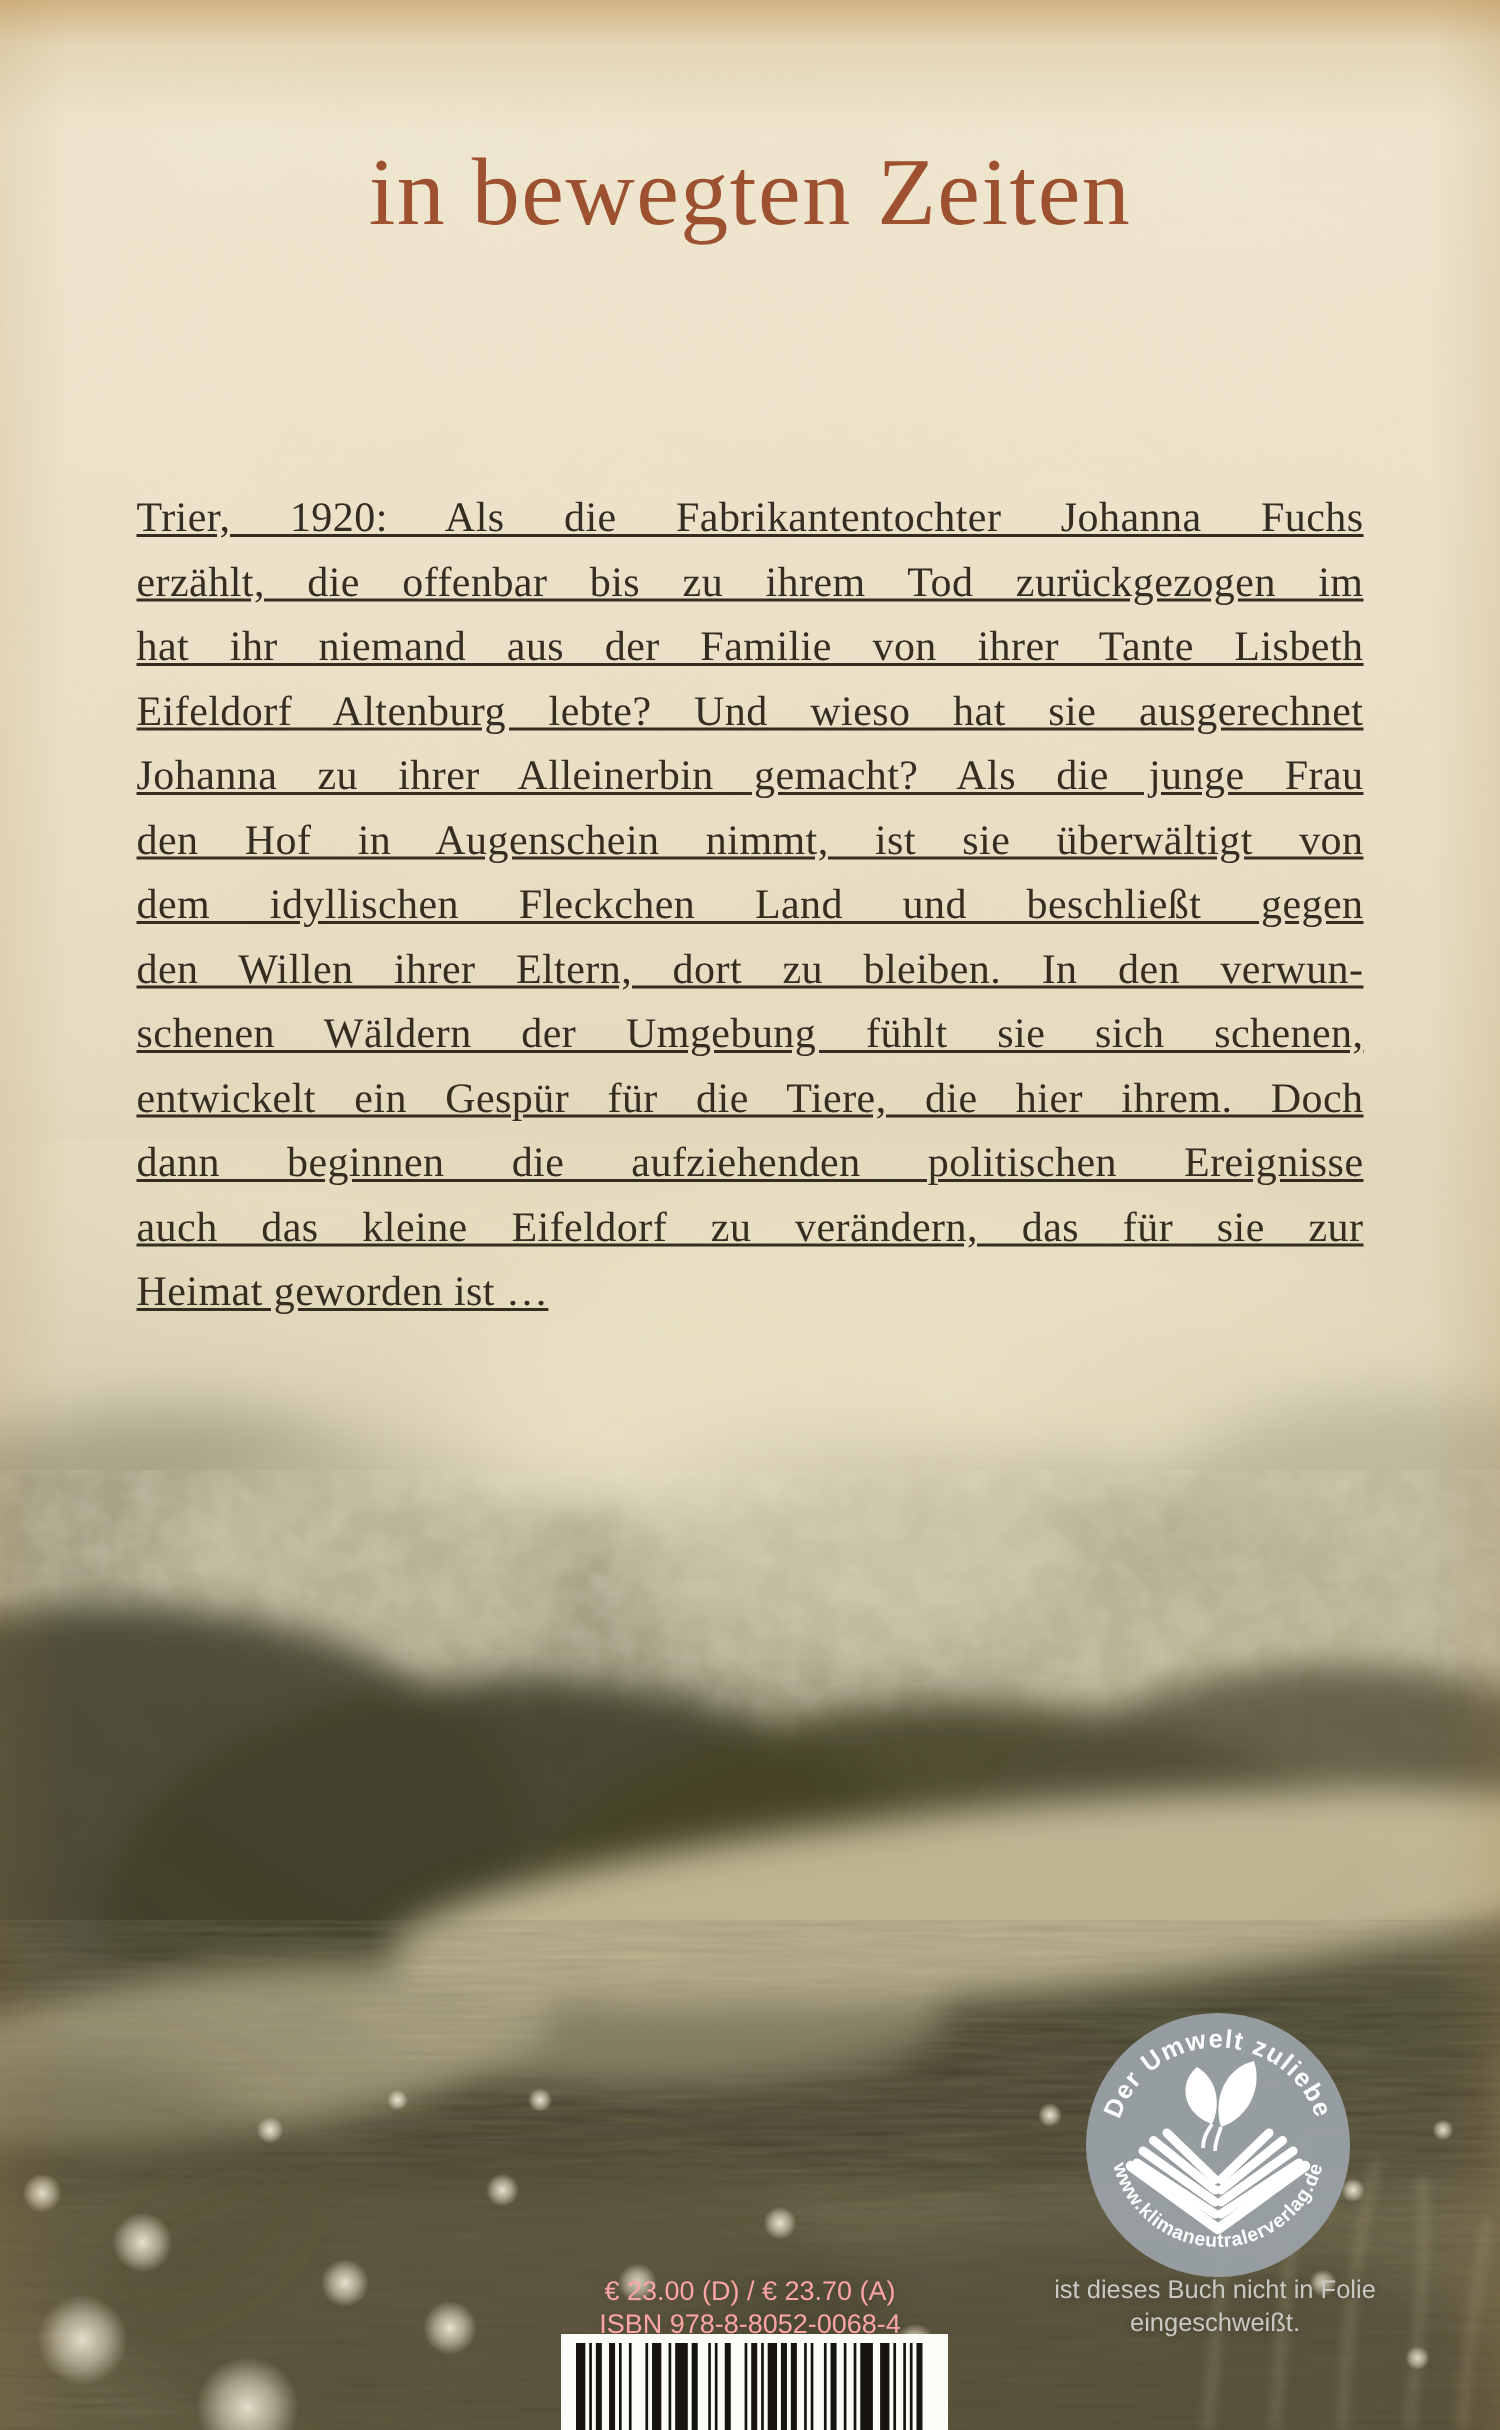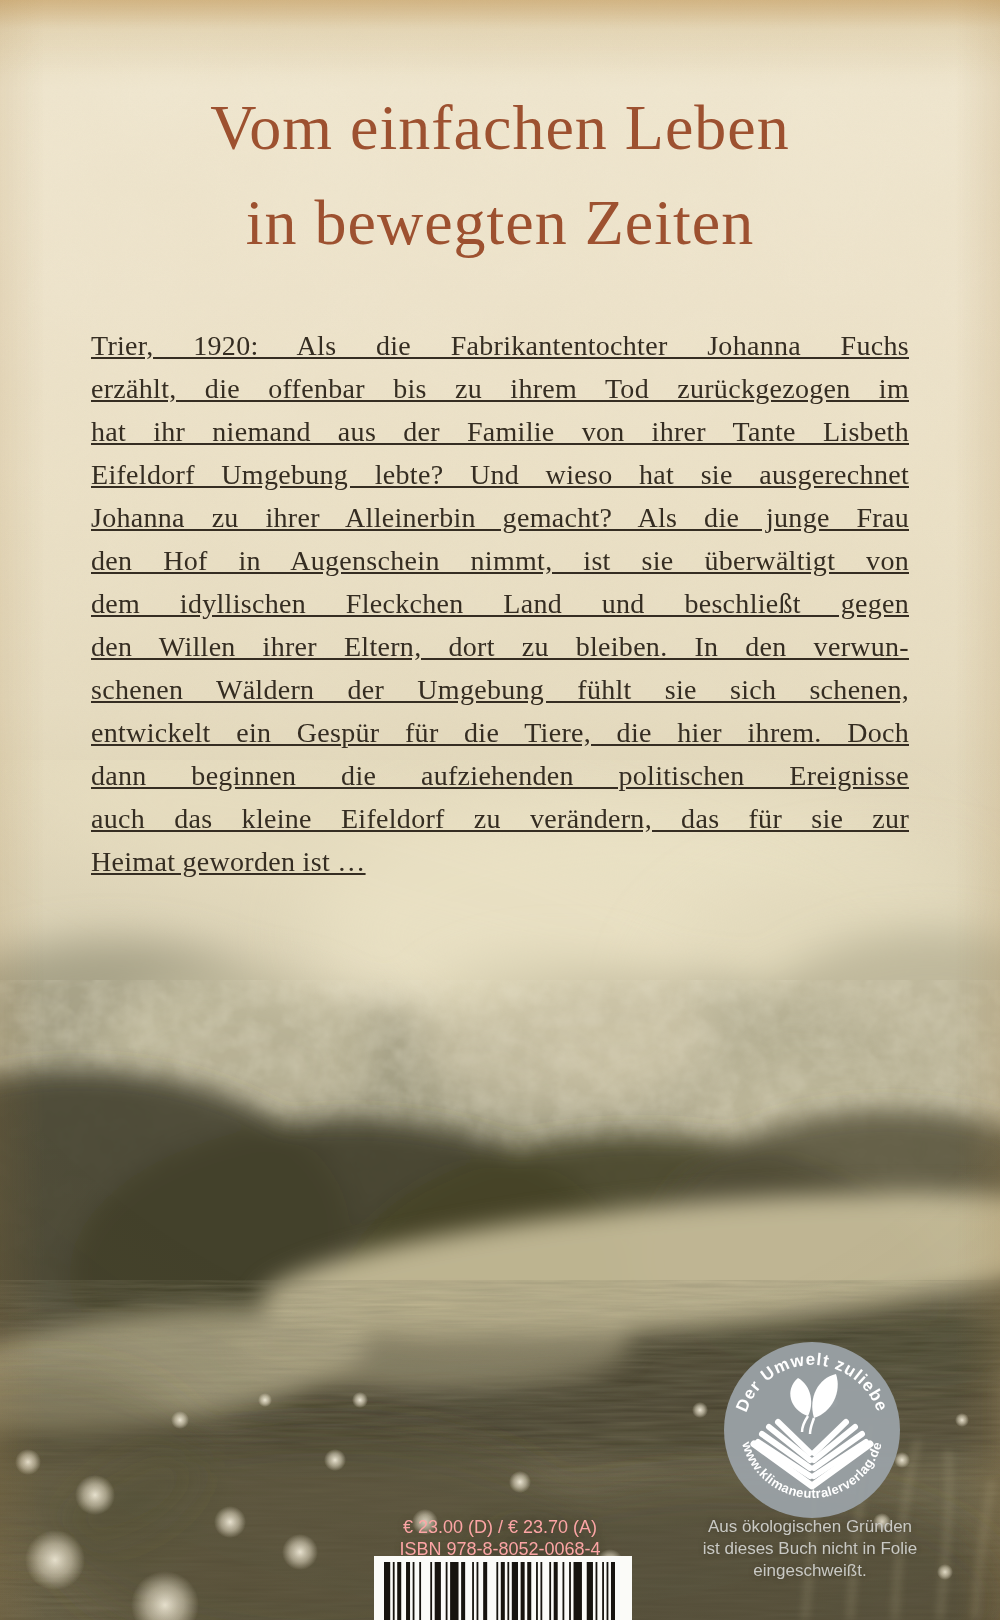--- a/index.html
+++ b/index.html
@@ -193,29 +193,28 @@
       <path d="M975 860 C978 810 985 760 992 720"></path>
       <path d="M805 860 C810 800 818 750 812 700"></path>
     </g>
   </svg>
 
   <div class="vignette"></div>
 
   <div class="content">
 
     <div class="headline">
-      <div>Vom einfachen Leben</div>
       <div>in bewegten Zeiten</div>
     </div>
 
     <div class="blurb" id="blurb">
         <div class="line">Trier, 1920: Als die Fabrikantentochter Johanna Fuchs</div>
         <div class="line">erzählt, die offenbar bis zu ihrem Tod zurückgezogen im</div>
         <div class="line">hat ihr niemand aus der Familie von ihrer Tante Lisbeth</div>
-        <div class="line">Eifeldorf Umgebung lebte? Und wieso hat sie ausgerechnet</div>
+        <div class="line">Eifeldorf Altenburg lebte? Und wieso hat sie ausgerechnet</div>
         <div class="line">Johanna zu ihrer Alleinerbin gemacht? Als die junge Frau</div>
         <div class="line">den Hof in Augenschein nimmt, ist sie überwältigt von</div>
         <div class="line">dem idyllischen Fleckchen Land und beschließt gegen</div>
         <div class="line">den Willen ihrer Eltern, dort zu bleiben. In den verwun-</div>
         <div class="line">schenen Wäldern der Umgebung fühlt sie sich schenen,</div>
         <div class="line">entwickelt ein Gespür für die Tiere, die hier ihrem. Doch</div>
         <div class="line">dann beginnen die aufziehenden politischen Ereignisse</div>
         <div class="line">auch das kleine Eifeldorf zu verändern, das für sie zur</div>
         <div class="line">Heimat geworden ist …</div>
       </div>
@@ -287,19 +286,18 @@
         <path d="M54 80 L86 111" stroke-width="6"></path>
         <path d="M142 100 L90 134" stroke-width="6"></path>
         <path d="M138 92 L90 126" stroke-width="6"></path>
         <path d="M131 85 L90 118" stroke-width="6"></path>
         <path d="M122 80 L90 111" stroke-width="6"></path>
         <path d="M30 102 L88 144 L146 102" stroke-width="7" stroke-linejoin="round"></path>
       </g>
     </svg>
 
     <div class="eco-note">
-        <div class="eco-line">Aus ökologischen Gründen</div>
         <div class="eco-line">ist dieses Buch nicht in Folie</div>
         <div class="eco-line">eingeschweißt.</div>
       </div>
 
   </div>
 </div>
 
 </body></html>

